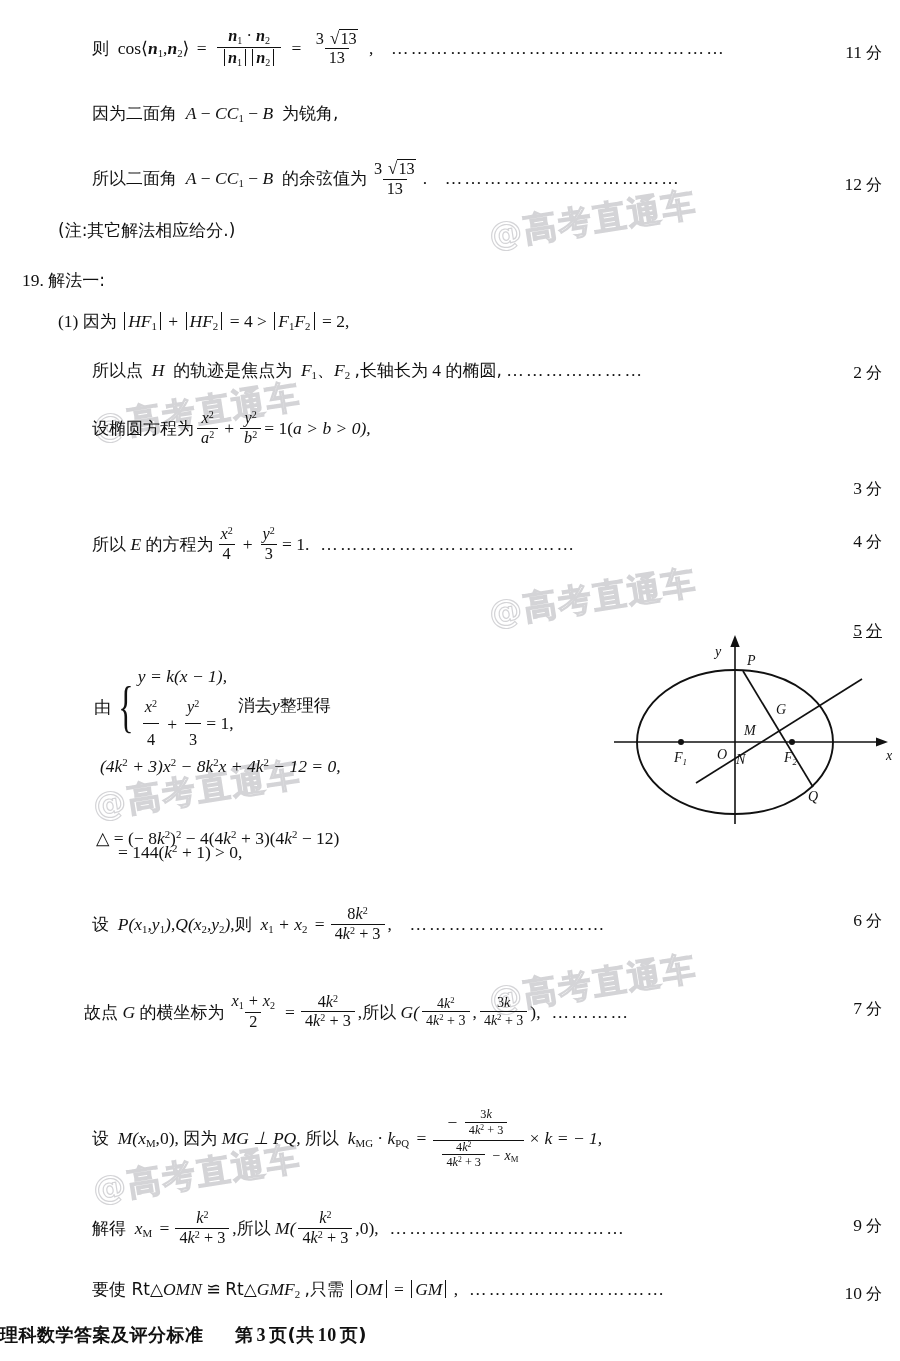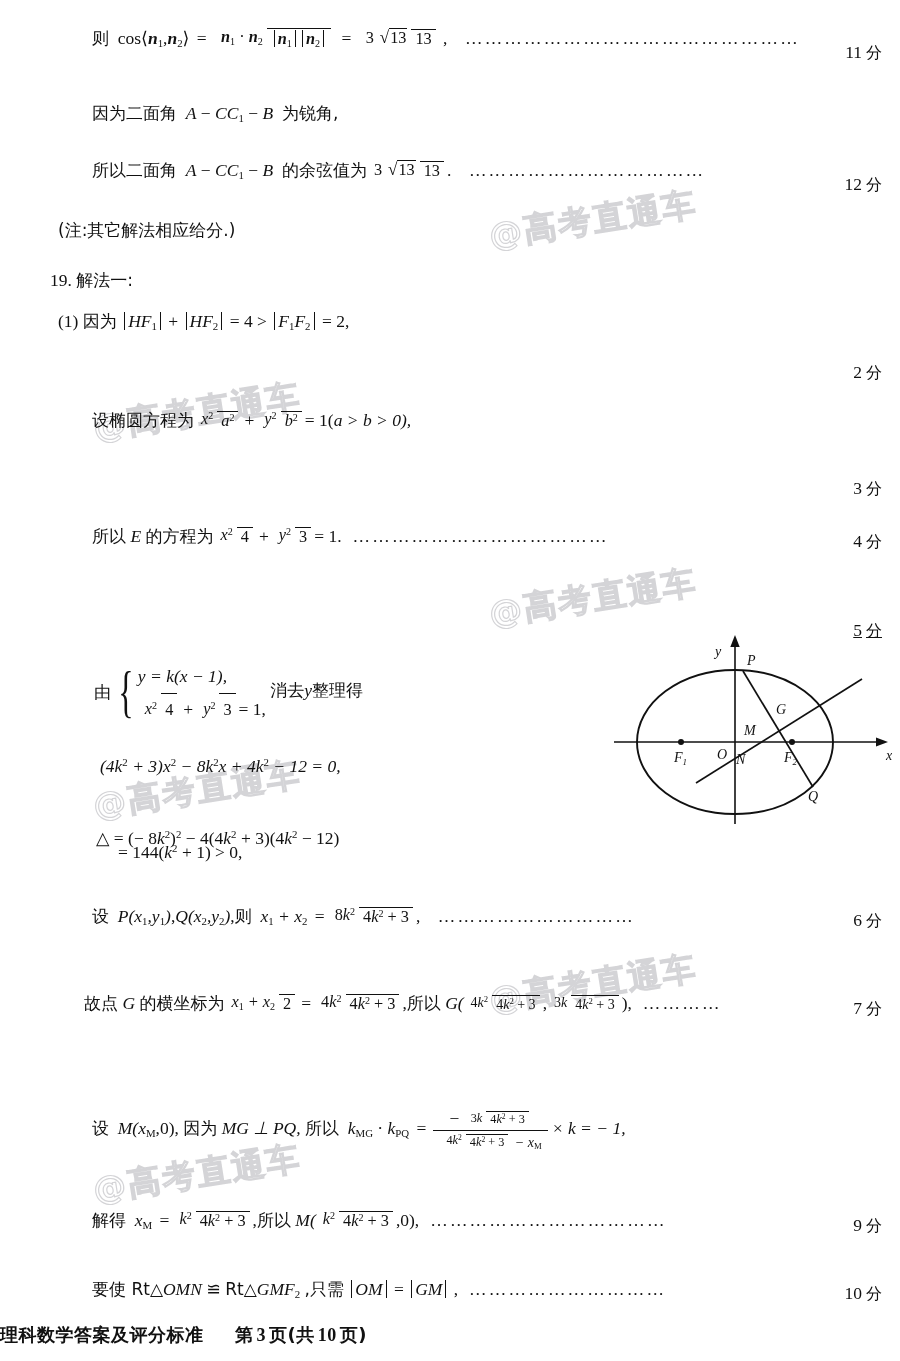--- a/index.html
+++ b/index.html
@@ -53,21 +53,21 @@
   .mb  { font-family: "Liberation Serif", serif; font-style: italic; font-weight: bold; }
   .mn  { font-family: "Liberation Serif", serif; font-style: normal; }
   .op  { padding: 0 3px; }
 
   sub { font-size: .62em; vertical-align: -.28em; }
   sup { font-size: .62em; vertical-align: .52em; }
 
   
   .frac {
     display: inline-flex;
-    flex-direction: row;
+    flex-direction: column;
     align-items: center;
     vertical-align: middle;
     margin: 0 3px;
     position: relative;
     top: -0.1em;
   }
   .frac > .num { padding: 0 4px 1px 4px; font-size: .93em; }
   .frac > .den { padding: 1px 4px 0 4px; border-top: 1.3px solid #111; font-size: .93em; }
   .frac.sm > .num, .frac.sm > .den { font-size: .80em; }
   .frac.xs > .num, .frac.xs > .den { font-size: .70em; }
@@ -186,36 +186,46 @@
       <span class="den mn">13</span>
     </span><span class="mn">.</span>
     <span class="dotsfill">&nbsp;&nbsp;………………………………</span>
   </div>
   <div class="score" style="top:174px;">
     <span class="sv">12</span><span class="su">分</span>
   </div>
 
   <div class="line cjk" style="left:58px; top:222px;text-align:right;">(注:其它解法相应给分.)</div>
 
-  <div class="line" style="left:22px; top:272px;margin-left:28px;">
+  <div class="line" style="left:22px; top:272px;">
     <span class="mn">19.</span>
     <span class="cjk">解法一:</span>
   </div>
 
   <div class="line" style="left:58px; top:312px;">
     <span class="mn">(1)</span>
     <span class="cjk">因为</span>
     <span class="absbar"></span><span class="mi">HF</span><sub class="mn">1</sub><span class="absbar"></span>
     <span class="mn">+</span>
     <span class="absbar"></span><span class="mi">HF</span><sub class="mn">2</sub><span class="absbar"></span>
     <span class="mn">= 4 &gt;</span>
     <span class="absbar"></span><span class="mi">F</span><sub class="mn">1</sub><span class="mi">F</span><sub class="mn">2</sub><span class="absbar"></span>
     <span class="mn">= 2,</span>
   </div>
 
+  <div class="line" style="left:92px; top:362px;">
+    <span class="cjk">所以点</span>
+    <span class="mi">&nbsp;H&nbsp;</span>
+    <span class="cjk">的轨迹是焦点为</span>
+    <span class="mi">&nbsp;F</span><sub class="mn">1</sub><span class="cjk">、</span><span class="mi">F</span><sub class="mn">2</sub>
+    <span class="cjk">,长轴长为</span>
+    <span class="mn">4</span>
+    <span class="cjk">的椭圆,</span>
+    <span class="dotsfill">…………………</span>
+  </div>
   <div class="score" style="top:362px;">
     <span class="sv">2</span><span class="su">分</span>
   </div>
 
   <div class="line" style="left:92px; top:412px;">
     <span class="cjk">设椭圆方程为</span><span class="frac">
       <span class="num"><span class="mi">x</span><sup class="mn">2</sup></span>
       <span class="den"><span class="mi">a</span><sup class="mn">2</sup></span>
     </span><span class="mn op">+</span><span class="frac">
       <span class="num"><span class="mi">y</span><sup class="mn">2</sup></span>

